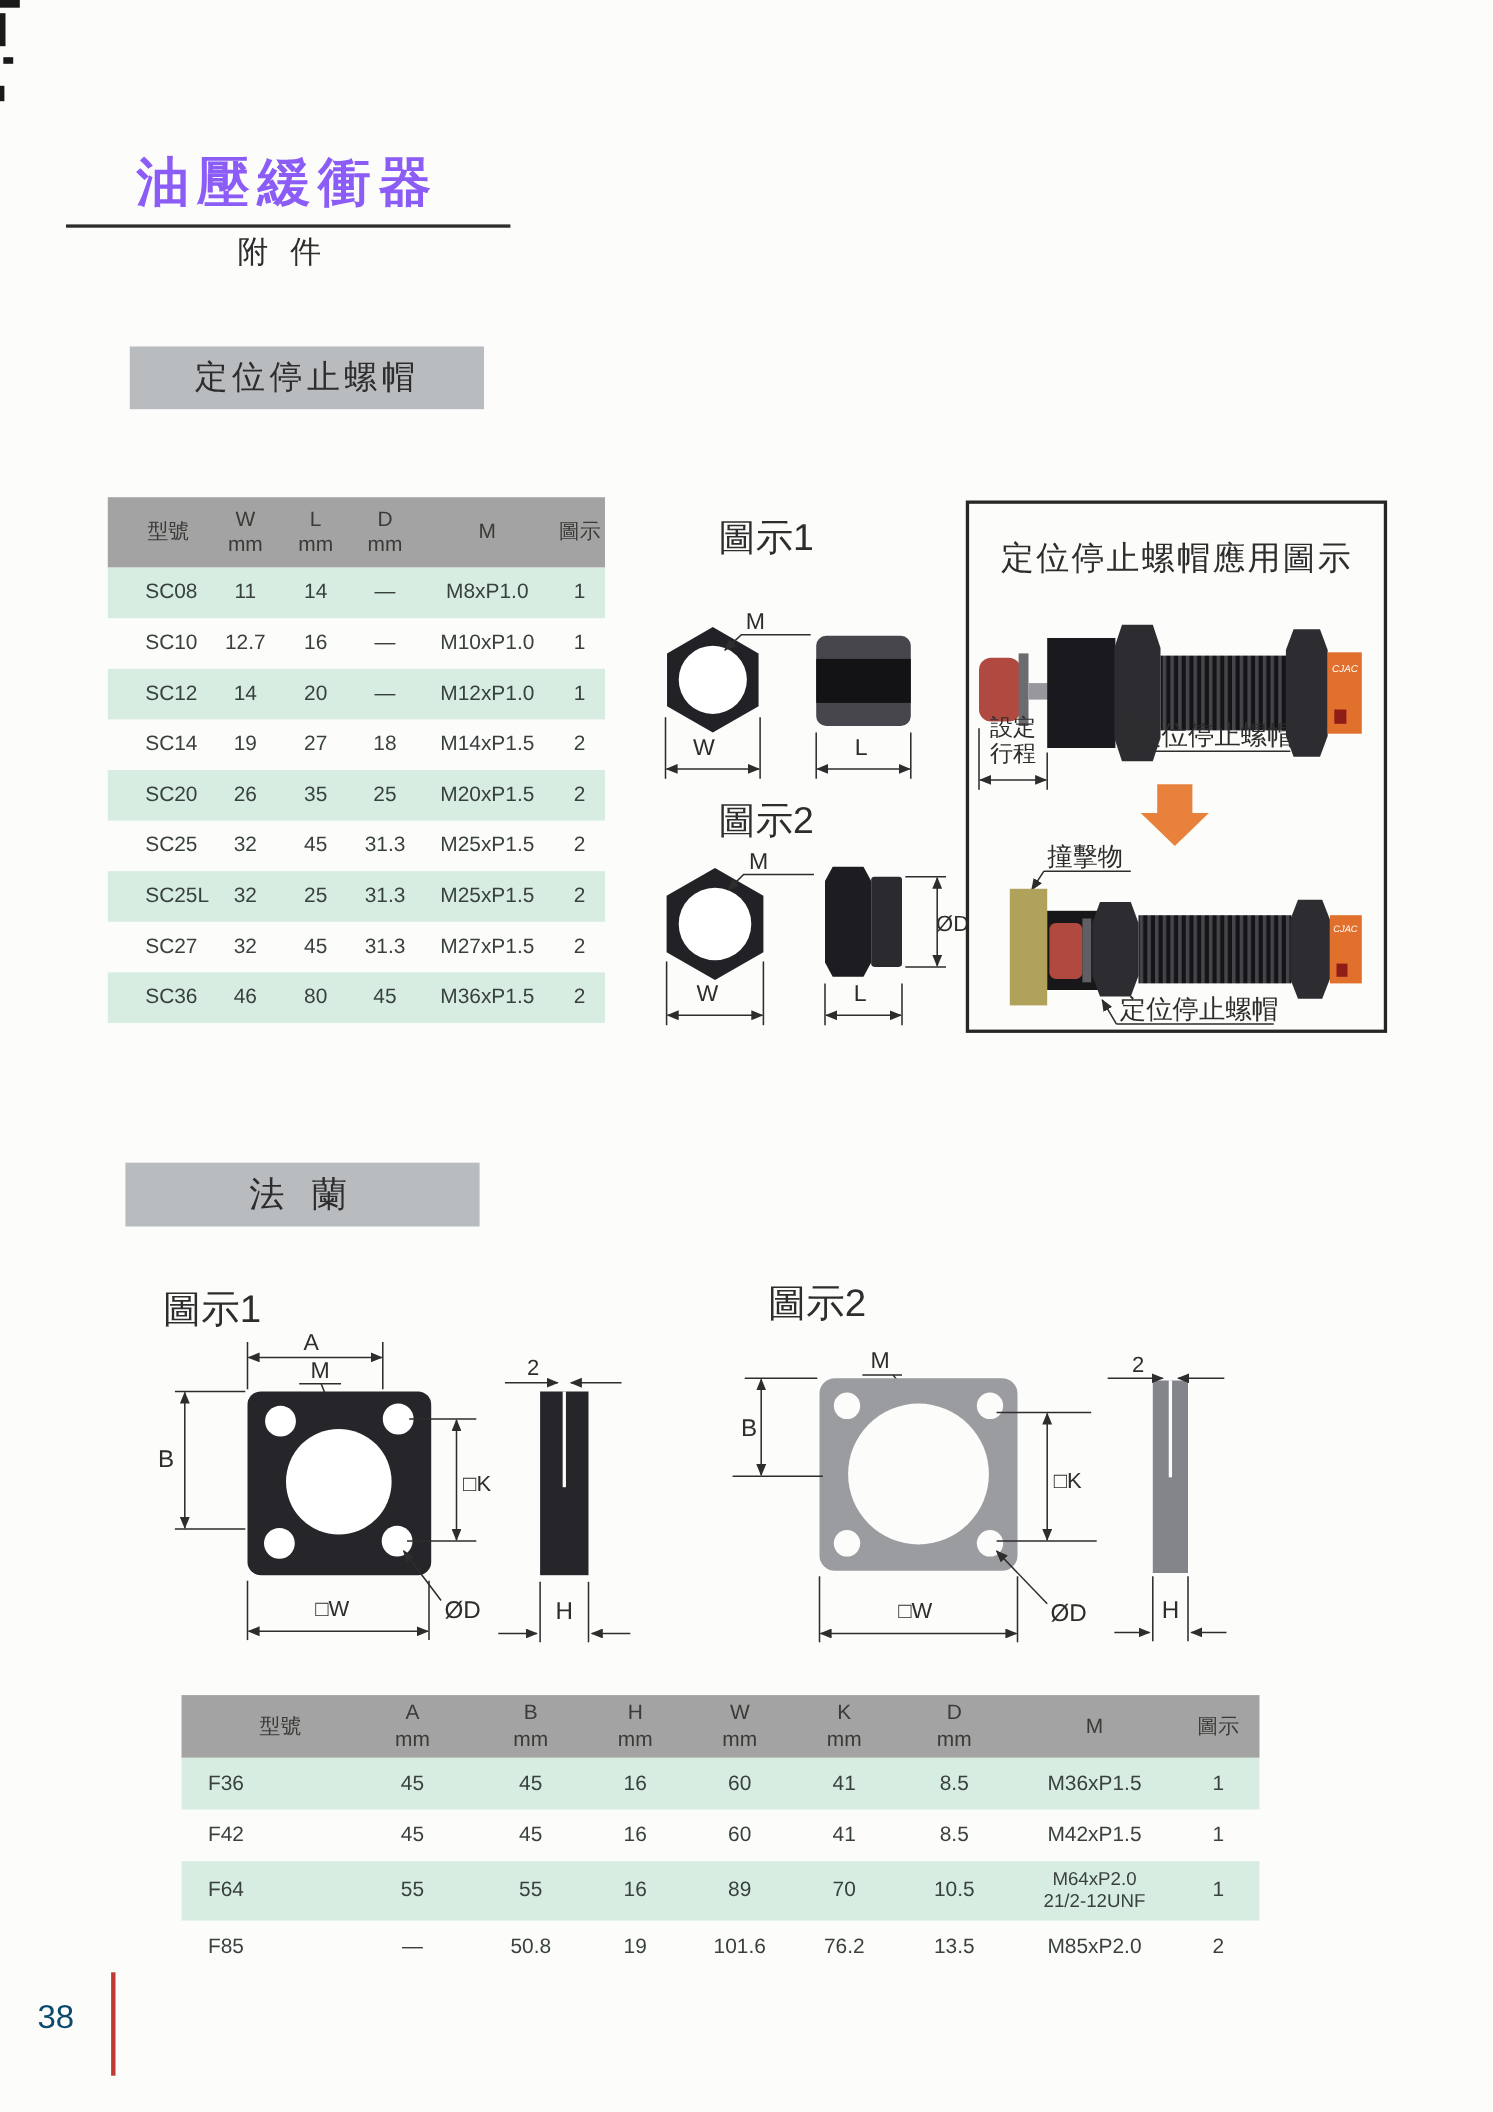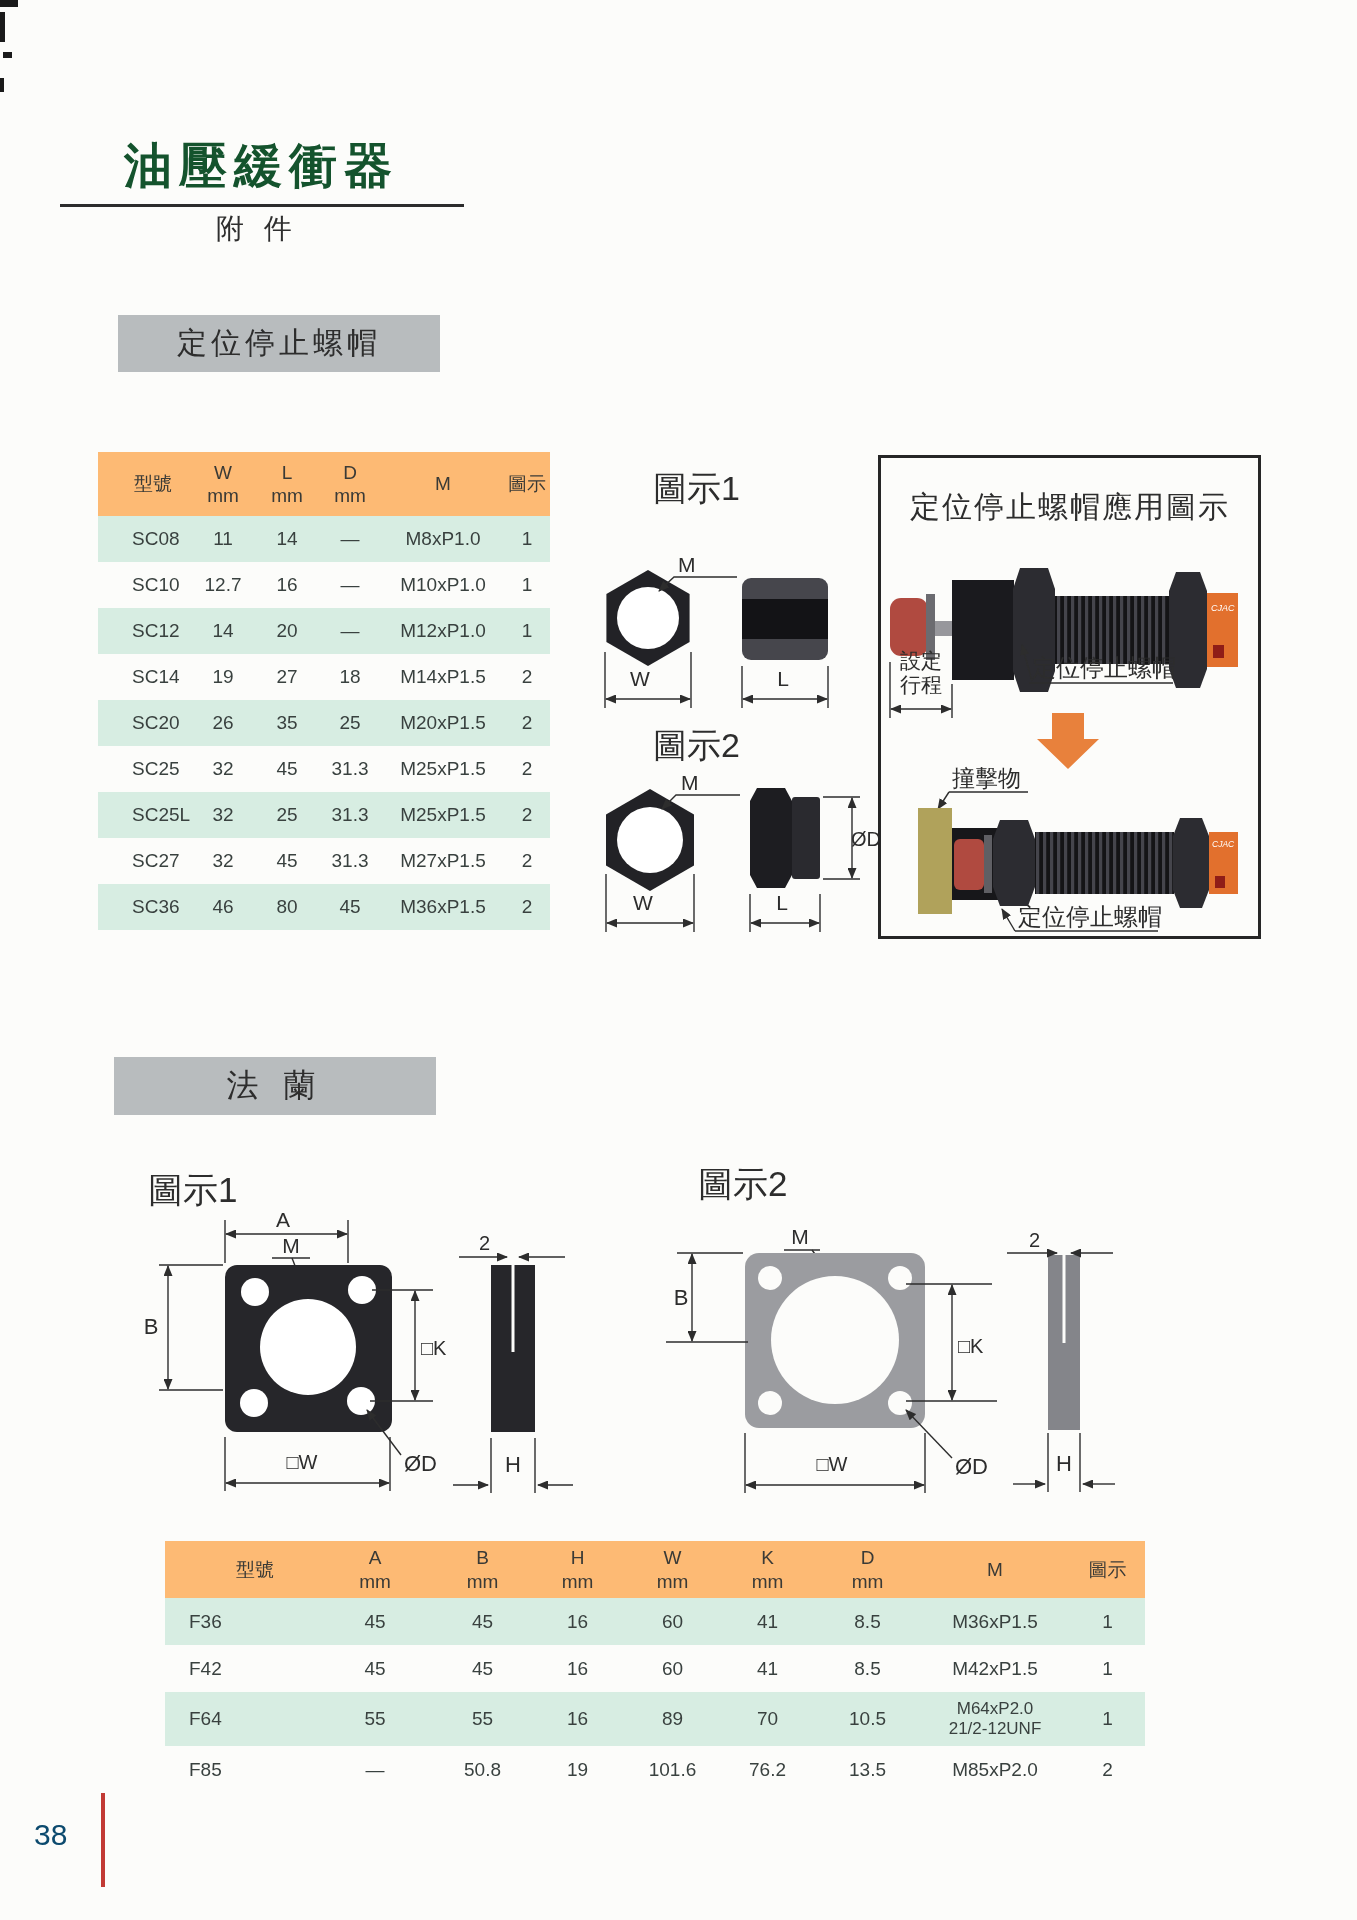--- a/index.html
+++ b/index.html
@@ -2,33 +2,33 @@
 <html><head>
 <meta charset="utf-8">
 <style>
   html,body{margin:0;padding:0;background:#ffffff;}
   body{font-family:"Liberation Sans","DejaVu Sans",sans-serif;}
   .page{position:relative;width:1357px;height:1920px;background:#fcfcfa;overflow:hidden;}
   .abs{position:absolute;}
   .artifact{position:absolute;background:#1a1a1a;}
 
   
-  #page-title{left:124px;top:134px;font-size:48px;font-weight:700;color:#14532d;letter-spacing:7px;}
+  #page-title{left:124px;top:134px;font-size:48px;font-weight:700;color:#8b5cf6;letter-spacing:7px;}
   #title-underline{left:60px;top:204px;width:404px;height:3px;background:#2c2c2c;}
   #page-subtitle{left:216px;top:210px;font-size:28px;color:#2e2e2e;letter-spacing:6px;}
 
   
   .banner{position:absolute;background:#b8bcbe;color:#2d2d2d;display:flex;align-items:center;justify-content:center;}
   #nut-banner{left:118px;top:315px;width:322px;height:57px;font-size:30px;letter-spacing:4px;}
   #flange-banner{left:114px;top:1057px;width:322px;height:58px;font-size:32px;letter-spacing:8px;}
 
   
   .dtable{position:absolute;}
   .trow{display:flex;}
-  .thead{background:#fdba74;}
+  .thead{background:#a3a3a3;}
   .trow.green{background:#d7ede2;}
   .tcell{display:flex;flex-direction:column;align-items:center;justify-content:center;
          text-align:center;white-space:pre-line;font-size:19px;color:#39413f;line-height:1.22;}
   .thead .tcell{color:#3a3a36;}
   #nut-table{left:98px;top:452px;width:452px;}
   #nut-table .thead{height:64px;}
   #nut-table .trow:not(.thead){height:46px;}
   #nut-table .c0{width:92px;align-items:flex-start;text-align:left;padding-left:34px;box-sizing:border-box;}
   #nut-table .thead .c0{align-items:center;text-align:center;padding-left:18px;}
   #nut-table .c1{width:66px;} #nut-table .c2{width:62px;} #nut-table .c3{width:64px;}

